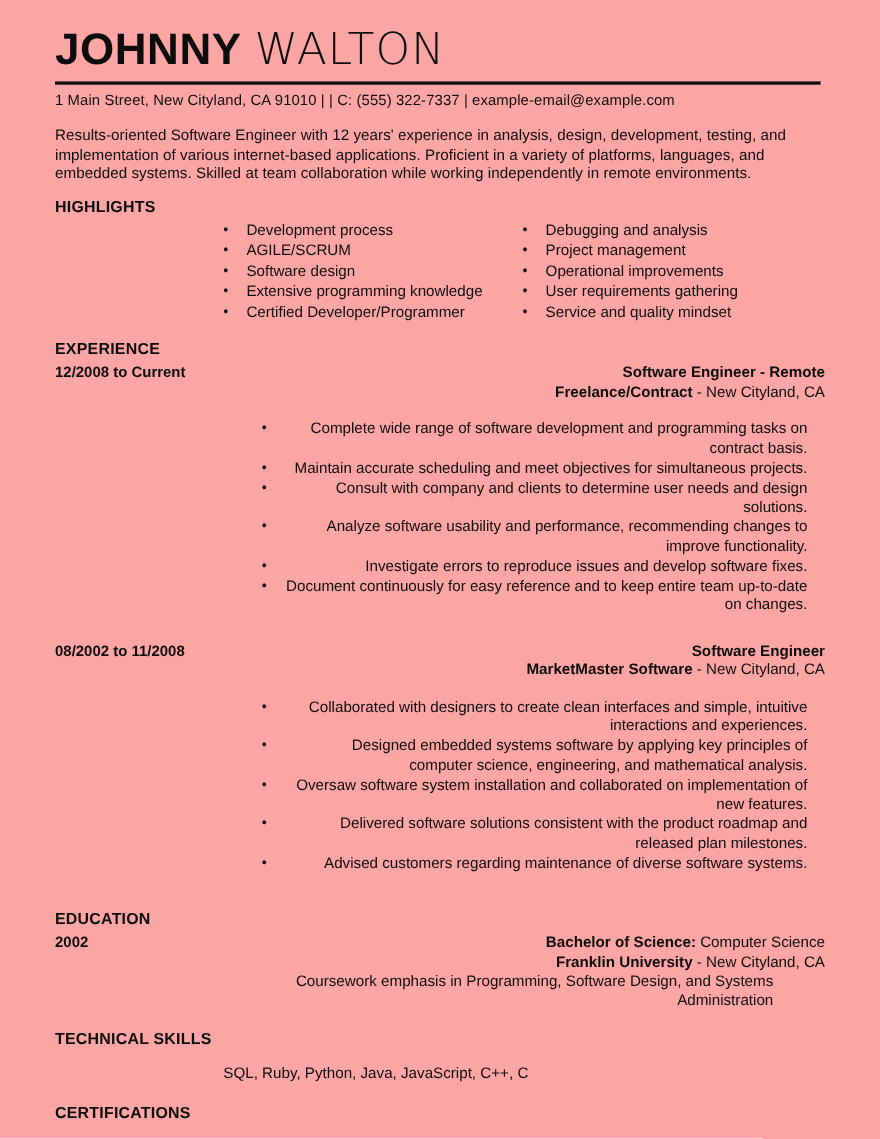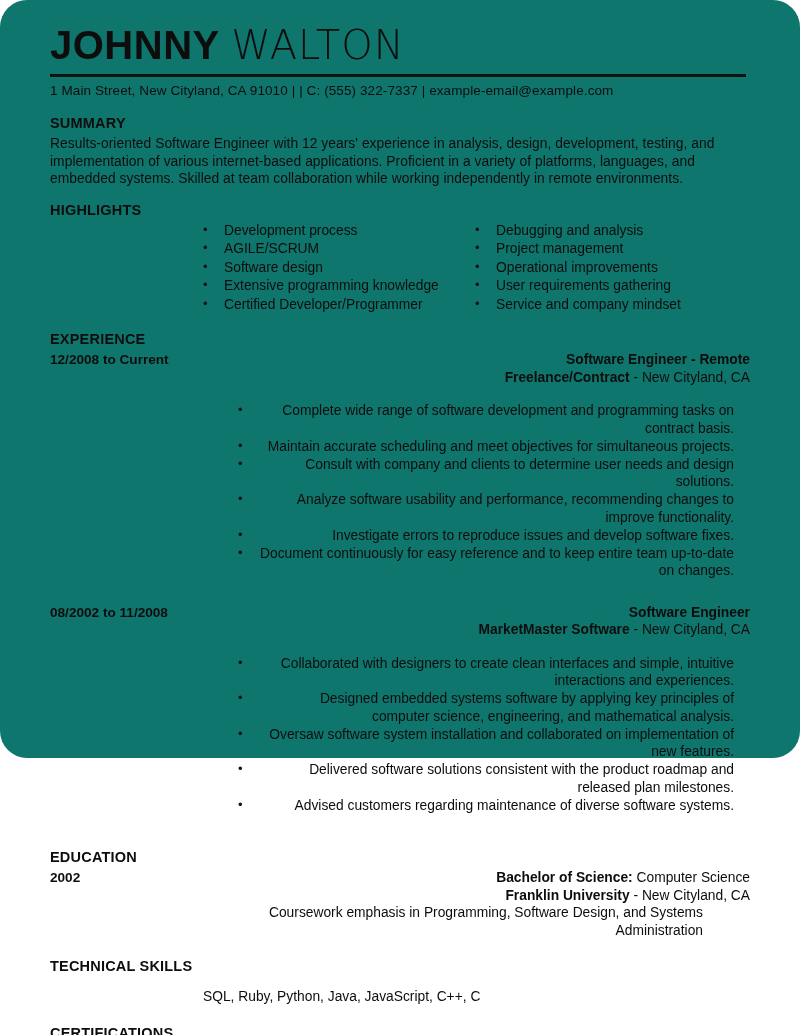--- a/index.html
+++ b/index.html
@@ -10,25 +10,24 @@
   body {
     width: 800px;
     height: 1035px;
     font-family: "Liberation Sans", sans-serif;
     color: #0d0d0d;
     -webkit-font-smoothing: antialiased;
   }
   .page {
     position: relative;
     width: 800px;
-    height: 758px;
+    height: 1035px;
     box-sizing: border-box;
     padding: 22px 50px 0 50px;
-    background: #0f766e;
-    border-radius: 27px;
+    background: #fca5a5;
   }
 
   
   .name-line {
     font-size: 40px;
     line-height: 46px;
     letter-spacing: 0.5px;
     white-space: nowrap;
     margin: 0 0 6px 0;
   }
@@ -189,21 +188,20 @@
 
 <div class="page">
 
   <div class="name-line">
     <span class="name-first">JOHNNY</span><span>&nbsp;</span><span class="name-last">WALTON</span>
   </div>
   <div class="rule"></div>
   <div class="contact-line">1 Main Street, New Cityland, CA 91010 |  | C: (555) 322-7337 | example-email@example.com</div>
 
   <div class="section">
-    <div class="section-head">SUMMARY</div>
     <div class="body-text summary-body">Results-oriented Software Engineer with 12 years' experience in analysis, design, development, testing, and implementation of various internet-based applications. Proficient in a variety of platforms, languages, and embedded systems. Skilled at team collaboration while working independently in remote environments.</div>
   </div>
 
   <div class="section">
     <div class="section-head">HIGHLIGHTS</div>
     <div class="highlights-wrap">
       <div class="hl-col first">
         <ul class="blist">
           <li>Development process</li>
           <li>AGILE/SCRUM</li>
@@ -211,21 +209,21 @@
           <li>Extensive programming knowledge</li>
           <li>Certified Developer/Programmer</li>
         </ul>
       </div>
       <div class="hl-col second">
         <ul class="blist">
           <li>Debugging and analysis</li>
           <li>Project management</li>
           <li>Operational improvements</li>
           <li>User requirements gathering</li>
-          <li>Service and company mindset</li>
+          <li>Service and quality mindset</li>
         </ul>
       </div>
     </div>
   </div>
 
   <div class="section">
     <div class="section-head">EXPERIENCE</div>
 
     <div class="row job">
       <div class="col-date">12/2008 to Current</div>

